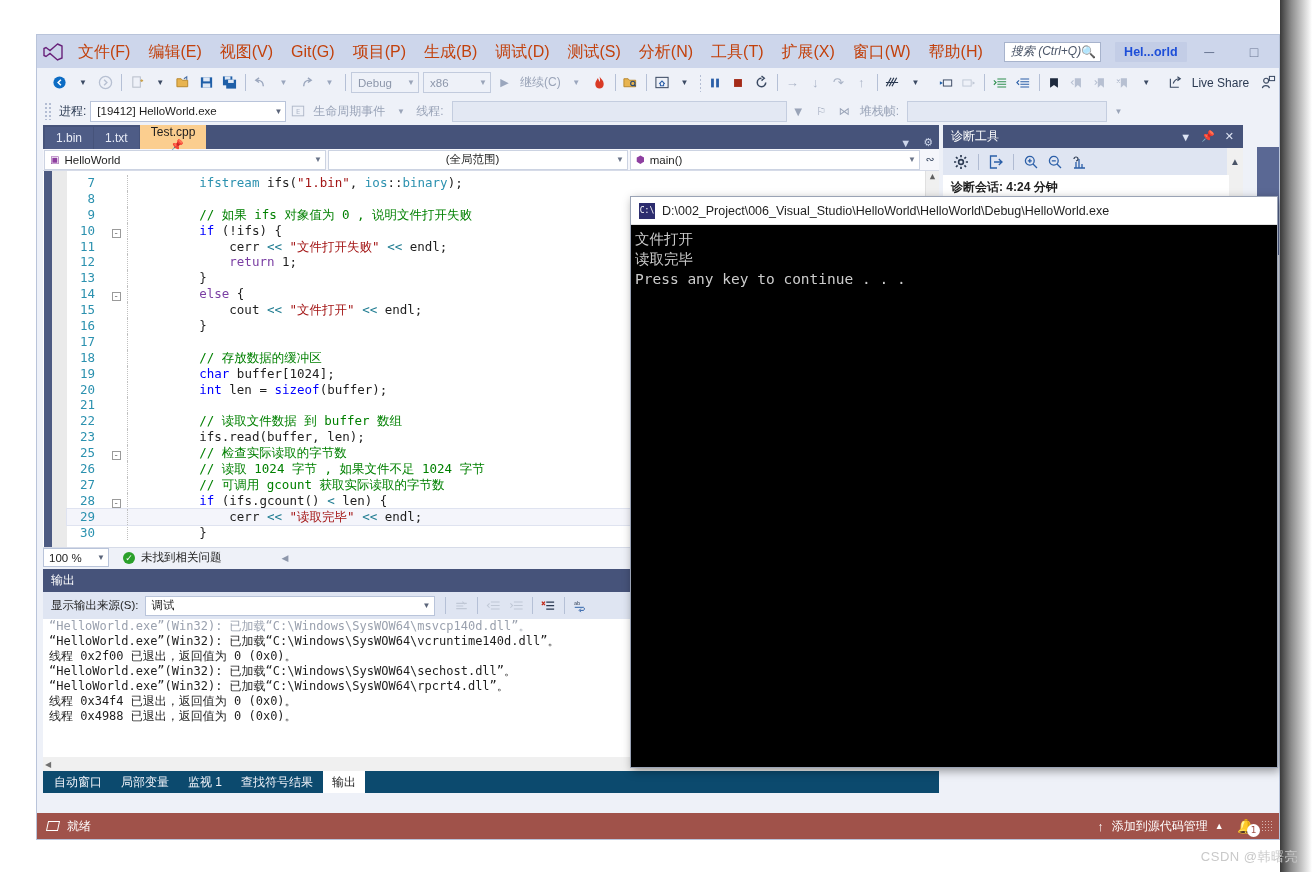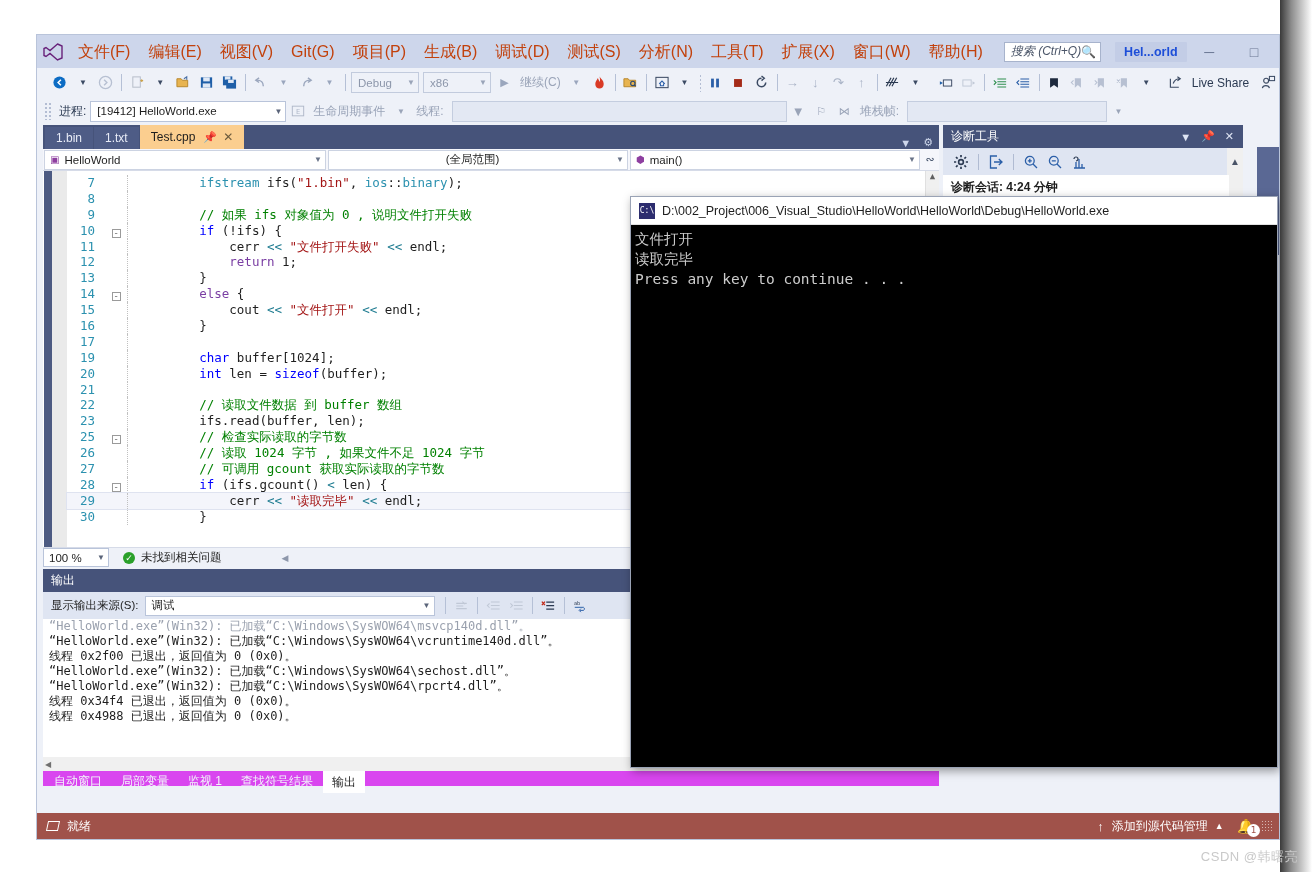--- a/index.html
+++ b/index.html
@@ -166,20 +166,21 @@
     color: #e8ecf7;
     background: #46537a;
     margin-right: 1px;
     white-space: nowrap;
   }
   .tab.inactive { background: #4e5c86; }
   .tab.active {
     background: #fbce8f;
     color: #1e1e1e;
     height: 24px;
+    flex-direction: column;
   }
   .tab .pin { font-size: 11px; margin-left: 8px; color: #6b5a3c; }
   .tab .xc { font-size: 12px; margin-left: 6px; color: #6b5a3c; }
   .tabstrip .tsspacer { flex: 1; }
   .tsicon { color: #cdd6ea; font-size: 11px; padding: 0 6px; }
 
   .navbar {
     height: 22px;
     background: #f5f6fb;
     border-bottom: 1px solid #d6dbe8;
@@ -330,23 +331,23 @@
     background: #f0f0f0;
     border-left: 1px solid #e3e3e3;
   }
   .outhscroll {
     height: 14px; background: #f0f0f0;
     display: flex; align-items: center; justify-content: space-between;
     font-size: 8px; color: #707070;
     padding: 0 2px;
   }
   .bottomtabs {
-    height: 15px;
-    background: #d946ef;
-    display: flex; align-items: flex-start;
+    height: 22px;
+    background: #0c4a6e;
+    display: flex; align-items: center;
     padding-left: 2px;
   }
   .btab {
     height: 20px;
     display: flex; align-items: center;
     padding: 0 9px;
     font-size: 12px;
     color: #f2f4fa;
     margin-right: 1px;
   }
@@ -805,20 +806,21 @@
               <div class="ln"><span class="lnno">8</span><span class="lnfold"></span><span class="lnind"></span><span class="lntxt"></span></div>
               <div class="ln"><span class="lnno">9</span><span class="lnfold"></span><span class="lnind"></span><span class="lntxt"><span class="c">        // 如果 ifs 对象值为 0 , 说明文件打开失败</span></span></div>
               <div class="ln"><span class="lnno">10</span><span class="lnfold"><span class="fold">-</span></span><span class="lnind"></span><span class="lntxt"><span class="id">        </span><span class="k">if</span><span class="id"> (!ifs) {</span></span></div>
               <div class="ln"><span class="lnno">11</span><span class="lnfold"></span><span class="lnind"></span><span class="lntxt"><span class="id">            cerr </span><span class="op">&lt;&lt;</span><span class="id"> </span><span class="s">"文件打开失败"</span><span class="id"> </span><span class="op">&lt;&lt;</span><span class="id"> endl;</span></span></div>
               <div class="ln"><span class="lnno">12</span><span class="lnfold"></span><span class="lnind"></span><span class="lntxt"><span class="id">            </span><span class="kv">return</span><span class="id"> 1;</span></span></div>
               <div class="ln"><span class="lnno">13</span><span class="lnfold"></span><span class="lnind"></span><span class="lntxt"><span class="id">        }</span></span></div>
               <div class="ln"><span class="lnno">14</span><span class="lnfold"><span class="fold">-</span></span><span class="lnind"></span><span class="lntxt"><span class="id">        </span><span class="kv">else</span><span class="id"> {</span></span></div>
               <div class="ln"><span class="lnno">15</span><span class="lnfold"></span><span class="lnind"></span><span class="lntxt"><span class="id">            cout </span><span class="op">&lt;&lt;</span><span class="id"> </span><span class="s">"文件打开"</span><span class="id"> </span><span class="op">&lt;&lt;</span><span class="id"> endl;</span></span></div>
               <div class="ln"><span class="lnno">16</span><span class="lnfold"></span><span class="lnind"></span><span class="lntxt"><span class="id">        }</span></span></div>
               <div class="ln"><span class="lnno">17</span><span class="lnfold"></span><span class="lnind"></span><span class="lntxt"></span></div>
+              <div class="ln"><span class="lnno">18</span><span class="lnfold"></span><span class="lnind"></span><span class="lntxt"><span class="c">        // 存放数据的缓冲区</span></span></div>
               <div class="ln"><span class="lnno">19</span><span class="lnfold"></span><span class="lnind"></span><span class="lntxt"><span class="id">        </span><span class="k">char</span><span class="id"> buffer[1024];</span></span></div>
               <div class="ln"><span class="lnno">20</span><span class="lnfold"></span><span class="lnind"></span><span class="lntxt"><span class="id">        </span><span class="k">int</span><span class="id"> len = </span><span class="k">sizeof</span><span class="id">(buffer);</span></span></div>
               <div class="ln"><span class="lnno">21</span><span class="lnfold"></span><span class="lnind"></span><span class="lntxt"></span></div>
               <div class="ln"><span class="lnno">22</span><span class="lnfold"></span><span class="lnind"></span><span class="lntxt"><span class="c">        // 读取文件数据 到 buffer 数组</span></span></div>
               <div class="ln"><span class="lnno">23</span><span class="lnfold"></span><span class="lnind"></span><span class="lntxt"><span class="id">        ifs.read(buffer, len);</span></span></div>
               <div class="ln"><span class="lnno">25</span><span class="lnfold"><span class="fold">-</span></span><span class="lnind"></span><span class="lntxt"><span class="c">        // 检查实际读取的字节数</span></span></div>
               <div class="ln"><span class="lnno">26</span><span class="lnfold"></span><span class="lnind"></span><span class="lntxt"><span class="c">        // 读取 1024 字节 , 如果文件不足 1024 字节</span></span></div>
               <div class="ln"><span class="lnno">27</span><span class="lnfold"></span><span class="lnind"></span><span class="lntxt"><span class="c">        // 可调用 gcount 获取实际读取的字节数</span></span></div>
               <div class="ln"><span class="lnno">28</span><span class="lnfold"><span class="fold">-</span></span><span class="lnind"></span><span class="lntxt"><span class="id">        </span><span class="k">if</span><span class="id"> (ifs.gcount() </span><span class="op">&lt;</span><span class="id"> len) {</span></span></div>
               <div class="ln curline"><span class="lnno">29</span><span class="lnfold"></span><span class="lnind"></span><span class="lntxt"><span class="id">            cerr </span><span class="op">&lt;&lt;</span><span class="id"> </span><span class="s">"读取完毕"</span><span class="id"> </span><span class="op">&lt;&lt;</span><span class="id"> endl;</span></span></div>

